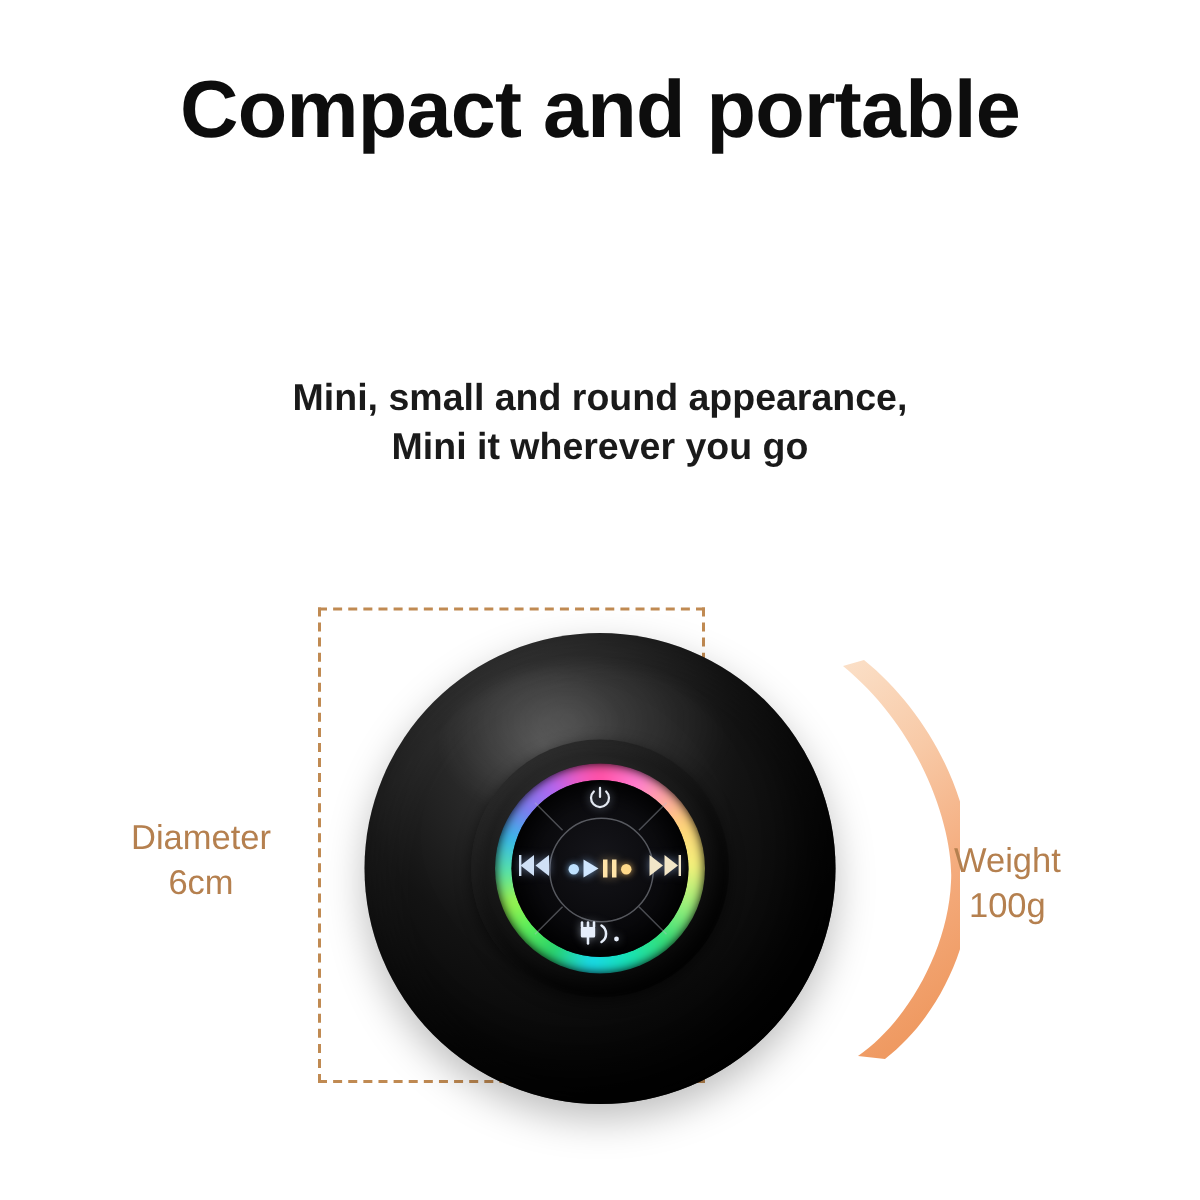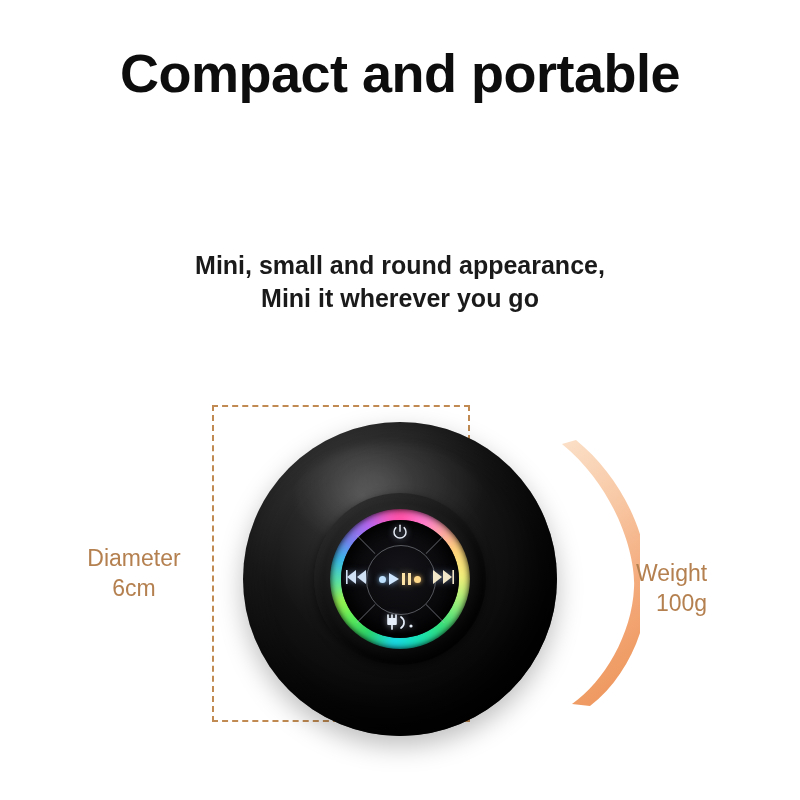--- a/index.html
+++ b/index.html
@@ -269,21 +269,21 @@
   }
   .label-diameter {
     left: 60px;
     top: 163px;
     width: 148px;
     text-align: center;
   }
   .label-weight {
     left: 636px;
     top: 178px;
-    text-align: right;
+    text-align: center;
   }
 </style>
 </head>
 <body>
 
 <div class="headline">
   <span class="line1">Compact and portable</span>
 </div>
 
 <div class="subtitle">

